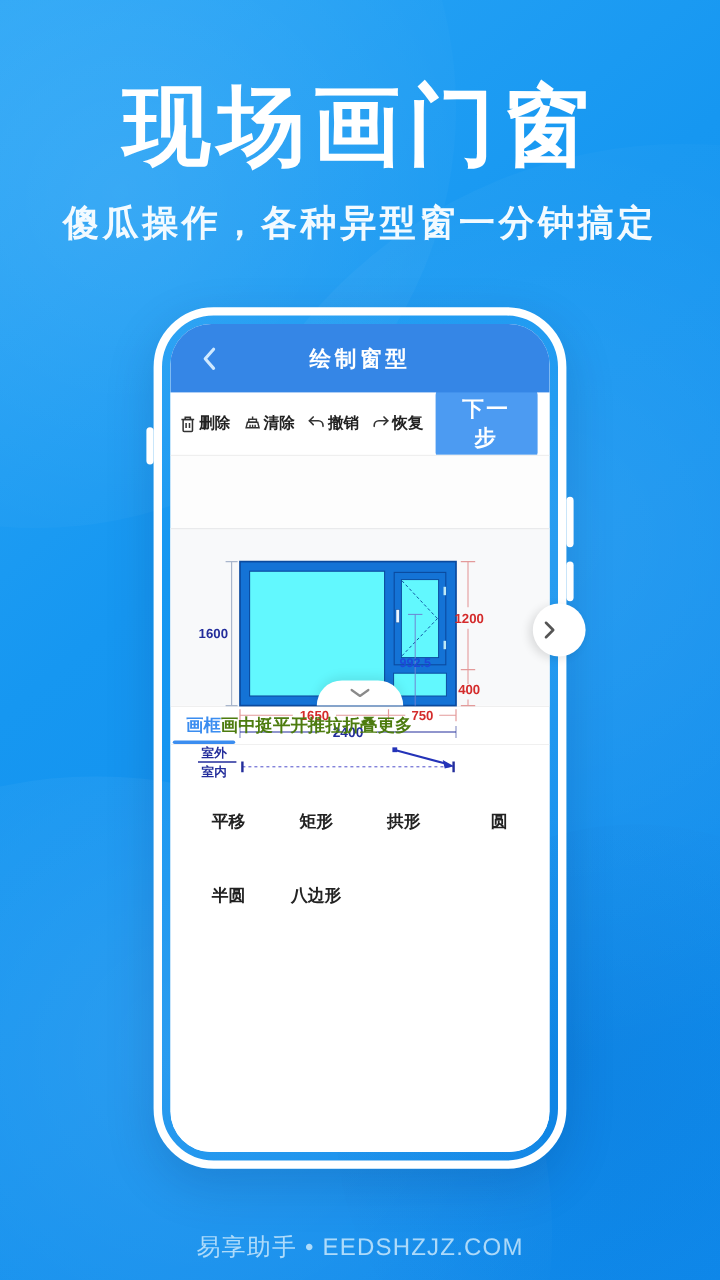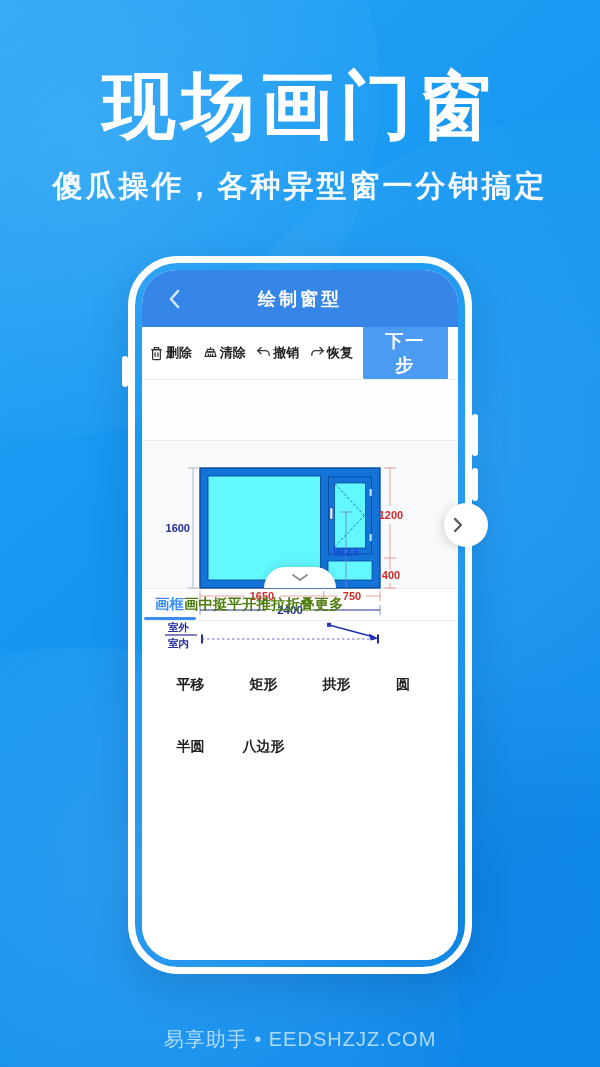--- a/index.html
+++ b/index.html
@@ -66,21 +66,21 @@
     border-bottom:1px solid #F0F0F0; display:flex; align-items:stretch;
     padding:0 13px; }
   .tab { position:relative; display:flex; align-items:center; font-size:14.5px; font-weight:700;
     color:#4d7c0f; cursor:pointer; }
   .tab.active { color:#3B8DF0; }
   .tab.active::after { content:""; position:absolute; left:50%; transform:translateX(-50%);
     bottom:0; width:52px; height:3px; background:#3B8DF0; border-radius:2px; }
 
   .tools { flex:1 1 auto; background:#fff; display:grid; grid-template-columns:repeat(4,1fr);
     grid-auto-rows:62px; padding:8px 12px 0 12px; justify-items:center; }
-  .tool { display:flex; flex-direction:column; align-items:flex-start; justify-content:flex-start;
+  .tool { display:flex; flex-direction:column; align-items:flex-end; justify-content:flex-start;
     color:#222; font-size:14px; font-weight:600; cursor:pointer;gap:45px; }
   .tool svg { display:block; margin-bottom:2px; }
 
   .footer { position:absolute; left:0; bottom:14px; width:100%; text-align:center;
     color:rgba(230,246,255,0.72); font-size:20px; letter-spacing:1px;margin-top:36px; }
 </style>
 </head>
 <body>
 
 <div class="stage">

